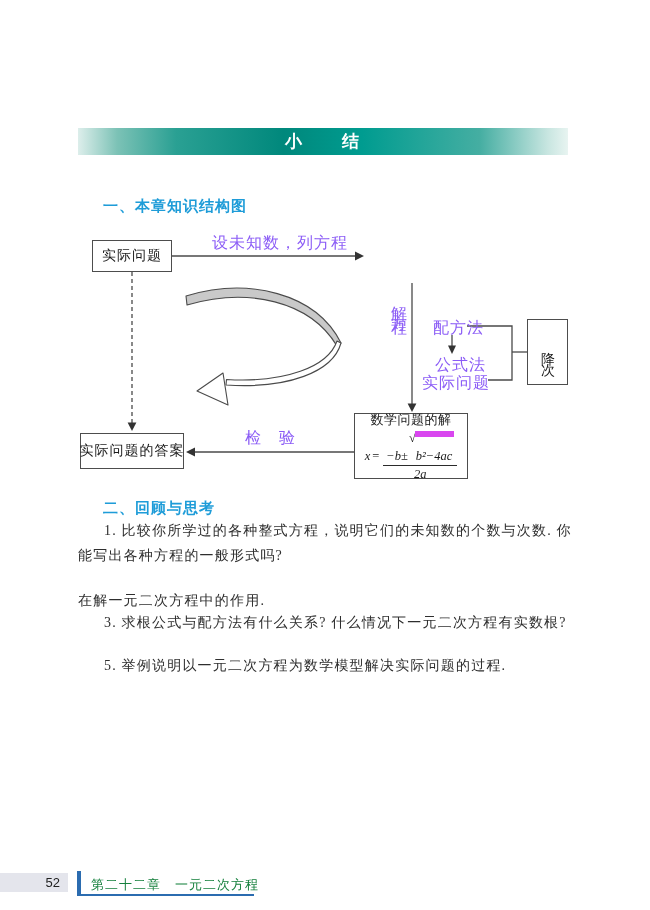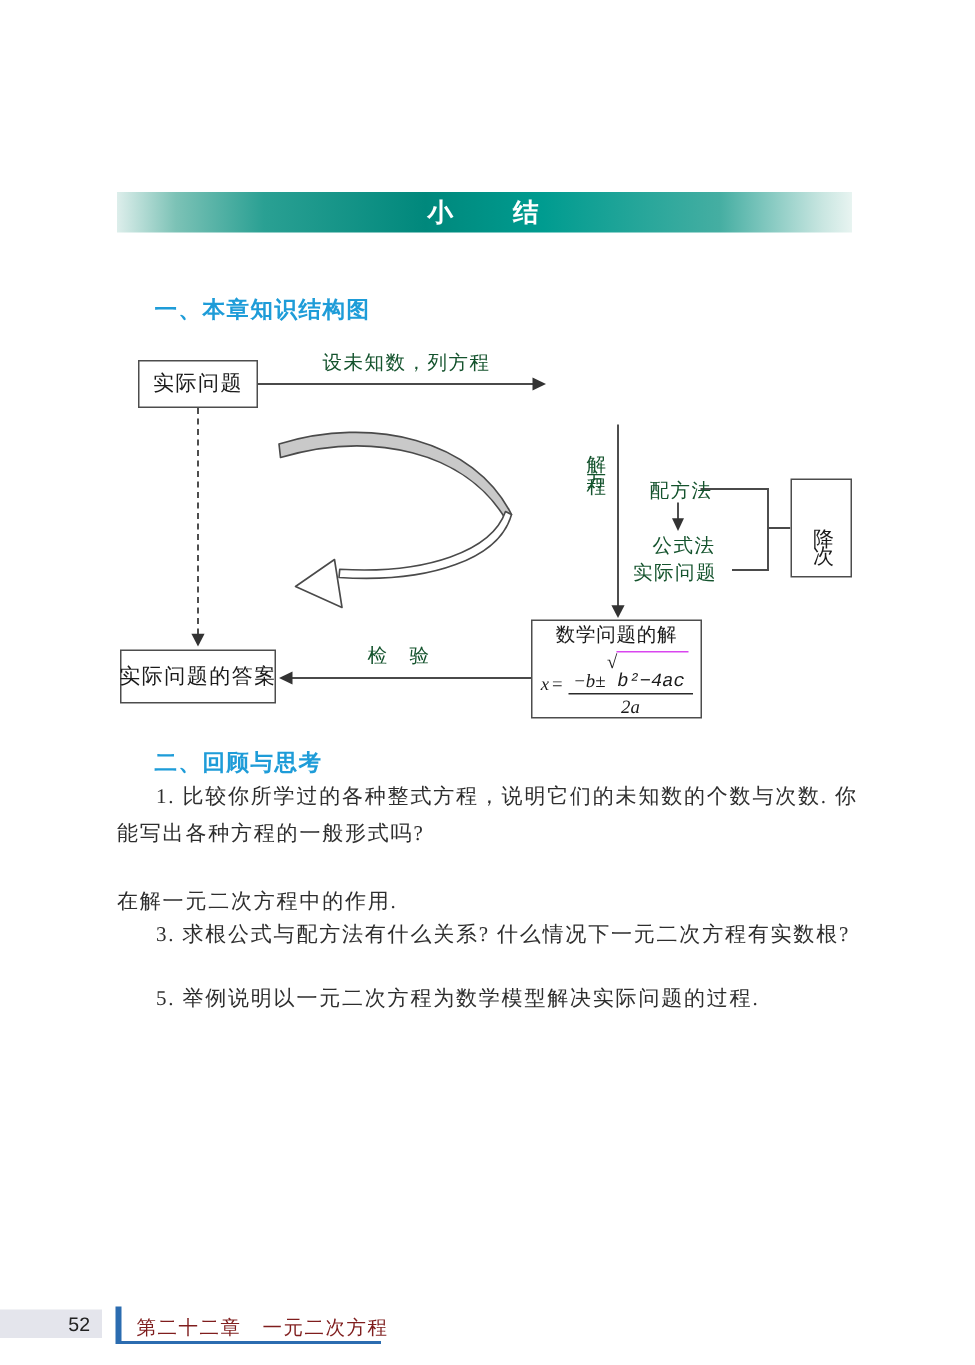--- a/index.html
+++ b/index.html
@@ -13,38 +13,38 @@
     font-weight:bold;font-size:17px;letter-spacing:2px;}
   
   .sec-h{position:absolute;font-family:"Liberation Sans","DejaVu Sans",sans-serif;
     font-weight:bold;font-size:15px;color:#1e9cd8;letter-spacing:1px;white-space:nowrap;}
   
   #fc-svg{position:absolute;left:0;top:0;z-index:1;}
   .fc-box{position:absolute;z-index:2;border:1.3px solid #4d4d4d;background:#ffffff;
     box-sizing:border-box;display:flex;align-items:center;justify-content:center;
     color:#1a1a1a;font-size:14px;letter-spacing:1px;white-space:nowrap;}
   .fc-box.col{flex-direction:column;letter-spacing:0.5px;}
-  .fc-label{position:absolute;z-index:2;font-size:13px;color:#14532d;letter-spacing:1px;white-space:nowrap;}
+  .fc-label{position:absolute;z-index:2;font-size:16px;color:#8b5cf6;letter-spacing:1px;white-space:nowrap;}
   .vtext{writing-mode:vertical-rl;text-orientation:upright;}
   .math{font-style:italic;font-family:"Liberation Serif","DejaVu Serif",serif;letter-spacing:0;}
   .eq-line{font-size:12.5px;letter-spacing:0;margin-top:1px;}
   .formula-row{display:flex;align-items:center;font-size:12.5px;margin-top:2px;letter-spacing:0;}
   .frac{display:inline-flex;flex-direction:column;align-items:center;line-height:1.15;margin-left:4px;}
   .fnum{padding:0 3px 1px 3px;border-bottom:1px solid #2b2b2b;display:inline-flex;align-items:flex-end;}
   .fden{padding-top:1px;}
   .sqrt{display:inline-flex;align-items:flex-start;margin-left:1px;}
-  .radicand{border-top:1px solid #d946ef;padding:12px 2px 0 1px;margin-left:-1px;font-family:Liberation Mono, monospace;}
+  .radicand{border-top:6px solid #d946ef;padding:12px 2px 0 1px;margin-left:-1px;}
   
   .rv-line{position:absolute;font-size:14px;color:#2e2e2e;letter-spacing:1.2px;white-space:nowrap;}
   
   .pg-band{position:absolute;left:0;top:845px;width:68px;height:19px;background:#e4e5ec;
     display:flex;align-items:center;justify-content:flex-end;}
   .pg-num{font-family:"Liberation Sans","DejaVu Sans",sans-serif;font-size:13px;color:#222;padding-right:8px;padding-left:20px;}
   .ch-bar{position:absolute;left:77px;top:843px;width:4px;height:23px;background:#2b6cb0;}
-  .ch-title{position:absolute;left:91px;top:848px;font-size:13px;color:#7f1d1d;letter-spacing:1px;white-space:nowrap;}
+  .ch-title{position:absolute;left:91px;top:848px;font-size:13px;color:#15803d;letter-spacing:1px;white-space:nowrap;}
   .ch-underline{position:absolute;left:77px;top:866px;width:177px;height:2px;background:#2b6cb0;}
 </style>
 </head>
 <body>
 
 <div id="page">
 
   <div class="banner">
     <span class="banner-title">小　　结</span>
   </div>

